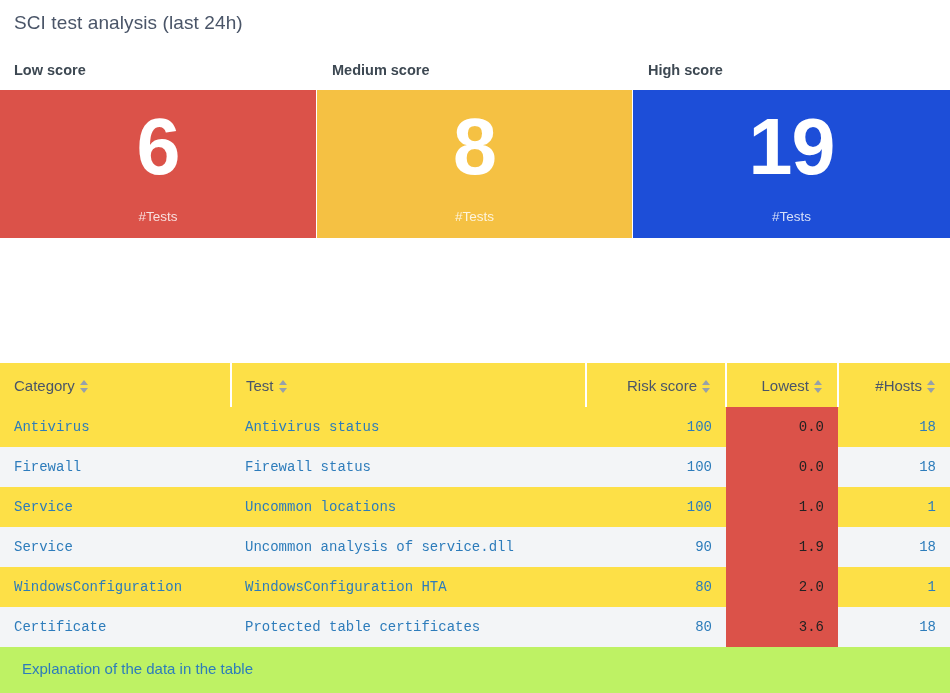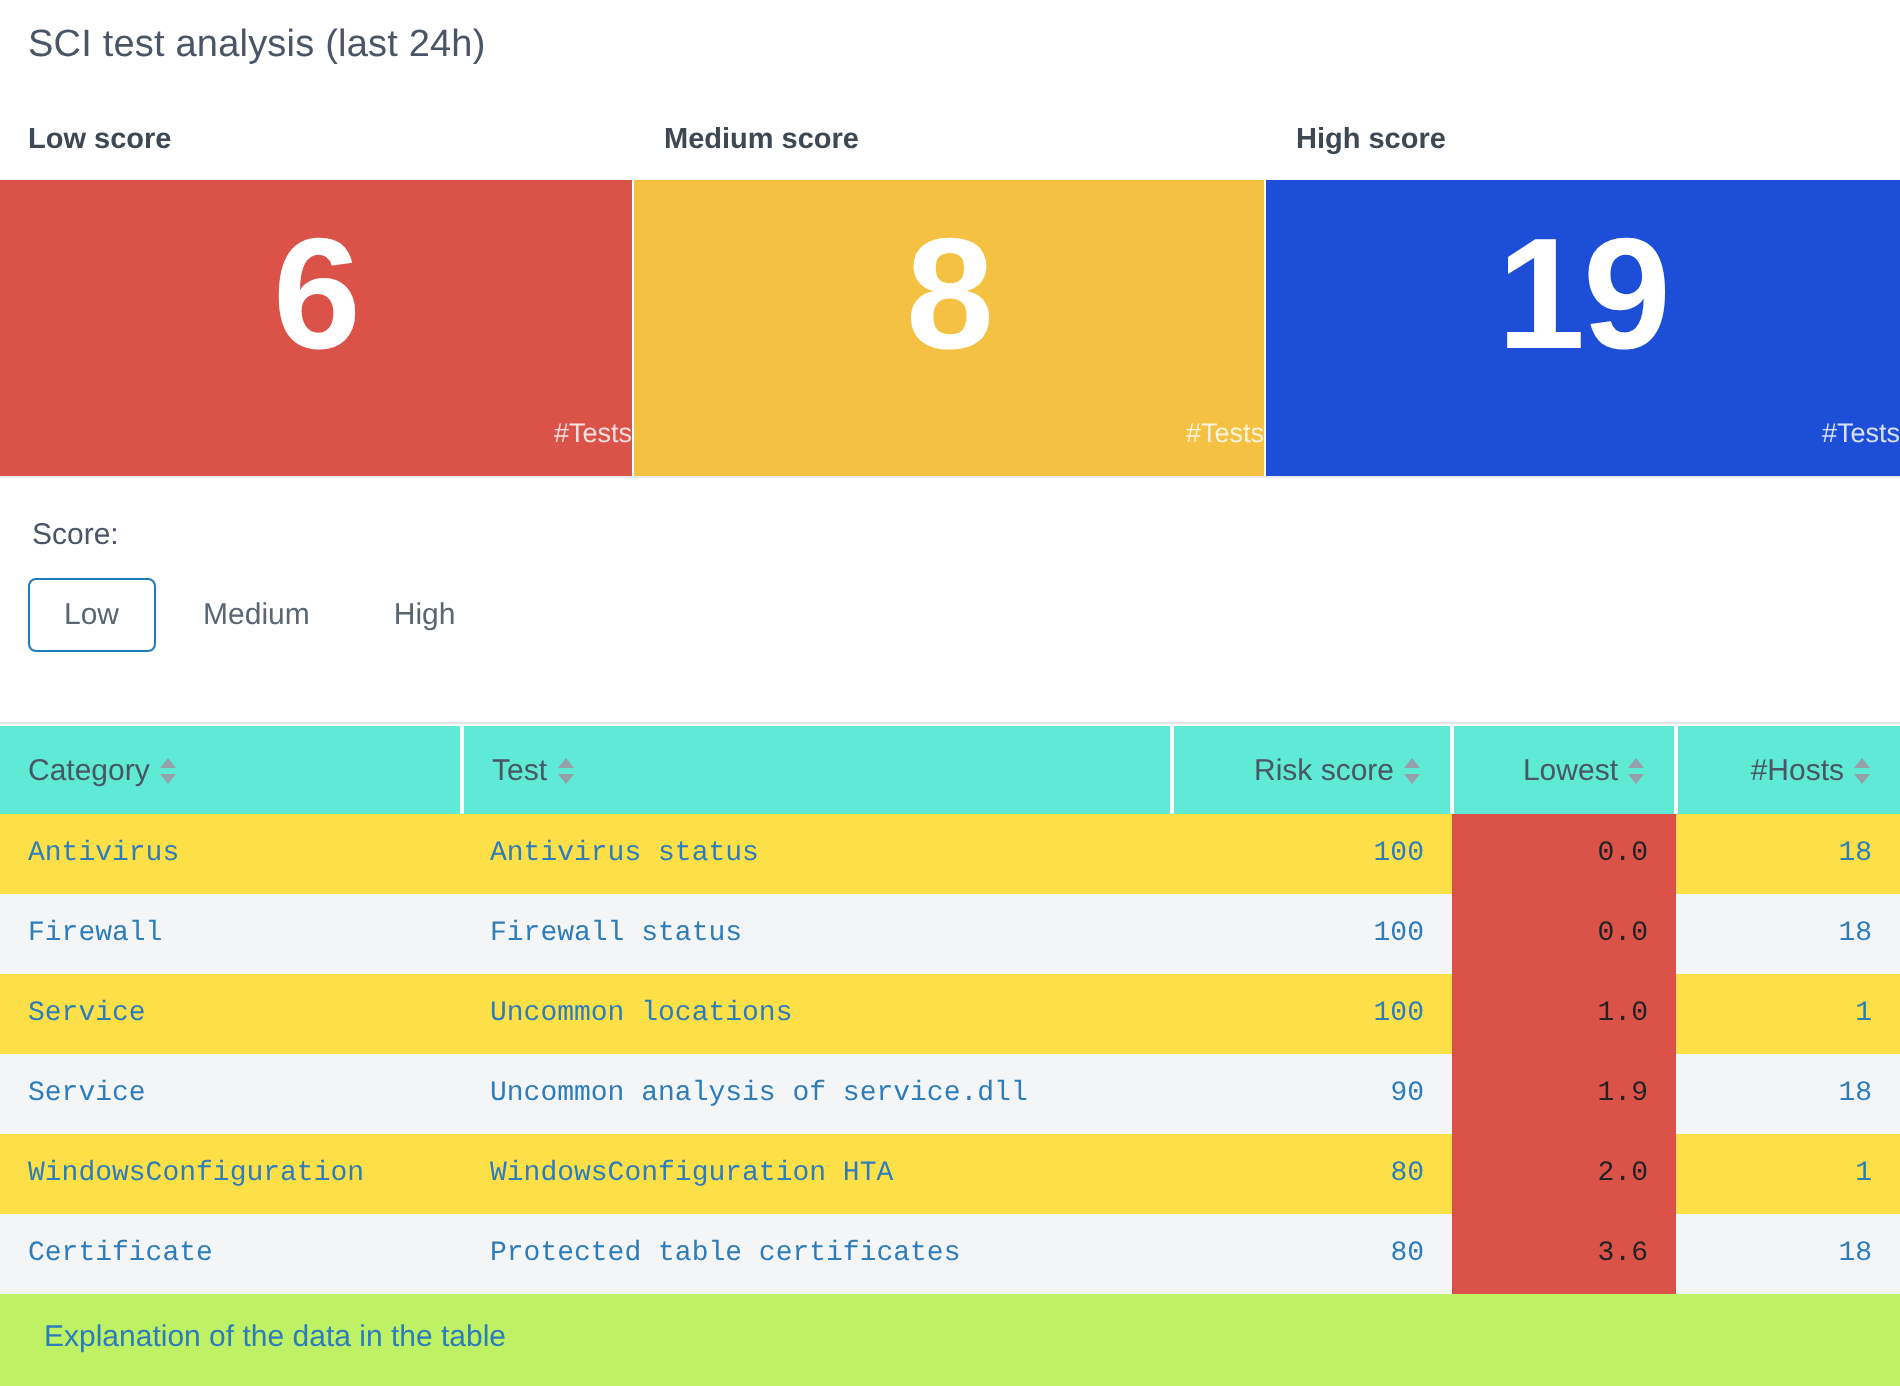--- a/index.html
+++ b/index.html
@@ -82,21 +82,21 @@
     line-height: 86px;
     font-weight: bold;
     color: #ffffff;
     letter-spacing: -1px;
   }
   .card-unit {
     position: absolute;
     left: 0;
     right: 0;
     bottom: 14px;
-    text-align: right;
+    text-align: center;
     font-size: 13.5px;
     color: rgba(255,255,255,0.82);
   }
 
   
   .filter-panel {
     position: absolute;
     left: 0;
     top: 238px;
     width: 950px;
@@ -143,21 +143,21 @@
     left: 0;
     top: 363px;
     width: 950px;
   }
   table.data {
     width: 950px;
     border-collapse: collapse;
     table-layout: fixed;
   }
   table.data th {
-    background: #5eead4;
+    background: #fde047;
     font-size: 15px;
     font-weight: 400;
     color: #4a5568;
     height: 44px;
     padding: 0 14px;
     box-sizing: border-box;
     border-right: 2px solid #ffffff;
     vertical-align: middle;
     cursor: pointer;
     white-space: nowrap;
@@ -262,28 +262,20 @@
     <div class="card medium" style="background: rgb(245, 193, 67);">
       <div class="card-value">8</div>
       <div class="card-unit">#Tests</div>
     </div>
     <div class="card high" style="background: #1d4ed8;">
       <div class="card-value">19</div>
       <div class="card-unit">#Tests</div>
     </div>
   </div>
 
-  <div class="filter-panel">
-    <div class="filter-label">Score:</div>
-    <div class="filter-buttons">
-      <button class="chip selected" style="border-color: rgb(31, 123, 182);">Low</button>
-      <button class="chip">Medium</button>
-      <button class="chip">High</button>
-    </div>
-  </div>
 
   <div class="table-wrap">
     <table class="data">
       <colgroup>
         <col class="c-category">
           <col class="c-test">
           <col class="c-risk">
           <col class="c-lowest">
           <col class="c-hosts">
       </colgroup>

